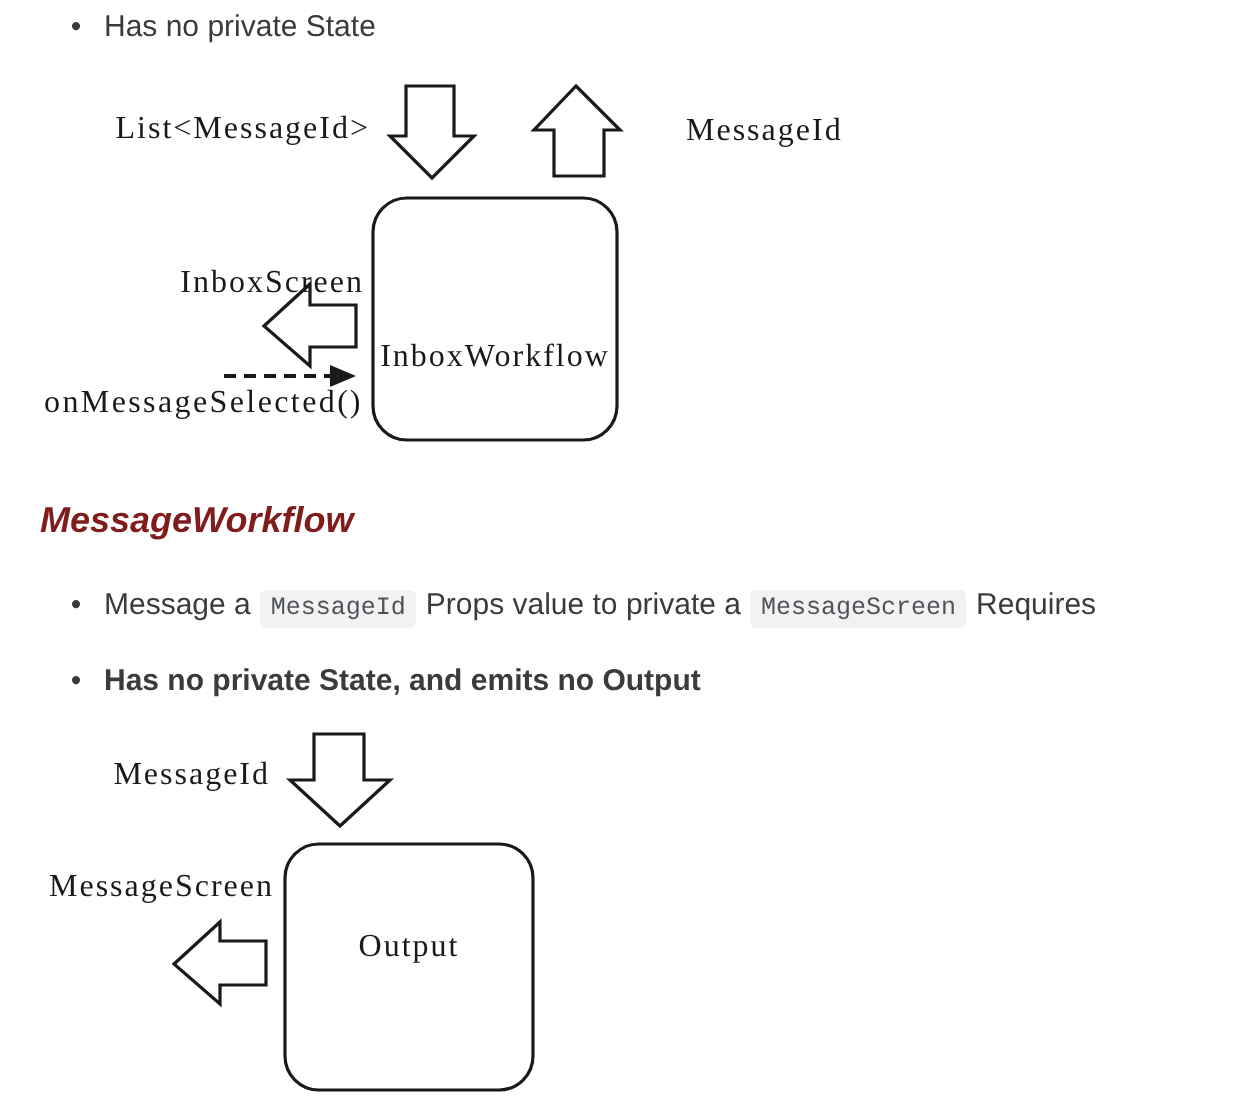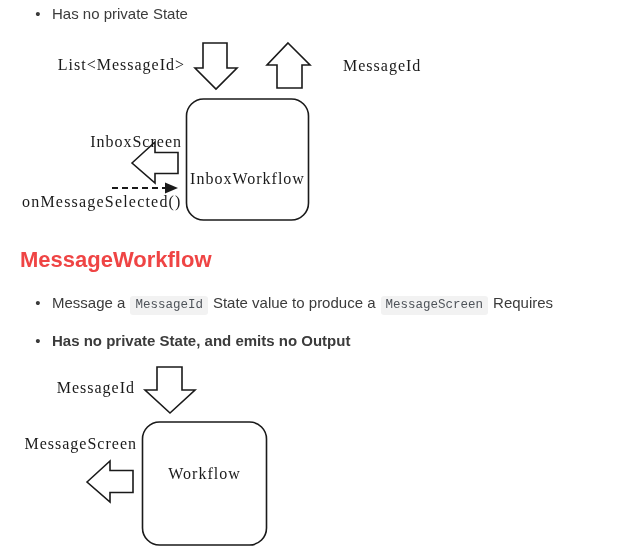--- a/index.html
+++ b/index.html
@@ -20,24 +20,25 @@
   .bullet-dot {
     position: absolute;
     width: 14px;
     text-align: center;
     color: #3b3b3b;
     font-size: 15px;
     line-height: 20px;
   }
   .bullet-dot::before { content: "•"; }
   .heading {
-    font-size: 22px;
+    font-size: 18px;
     font-weight: bold;
-    color: #ef4444;
+    color: #7f1d1d;
     line-height: 20px;
+    font-style: italic;
   }
   .code-chip {
     display: inline-block;
     font-family: "Liberation Mono", monospace;
     font-size: 12.5px;
     line-height: 17px;
     color: #4e5359;
     background: #f2f2f2;
     border-radius: 3px;
     padding: 1px 5px;
@@ -97,25 +98,25 @@
   <div class="abs dlabel right" style="left:20px; top:121px; width:162px;margin-top:12px;">InboxScreen</div>
   <div class="abs dlabel center" style="left:186px; top:152px; width:123px;margin-top:18px;">InboxWorkflow</div>
   <div class="abs dlabel" style="left:22px; top:193px;">
     <span class="event-name">onMessageSelected</span><span>()</span>
   </div>
 
   <div class="abs heading" style="left:20px; top:250px;">MessageWorkflow</div>
 
   <span class="bullet-dot" style="left:31px; top:293px;"></span>
   <div class="abs body-text" style="left:52px; top:293px; white-space:nowrap;">
-    <span>Message a</span><span class="code-chip">MessageId</span><span>State value to produce a</span><span class="code-chip">MessageScreen</span><span>Requires</span>
+    <span>Message a</span><span class="code-chip">MessageId</span><span>Props value to private a</span><span class="code-chip">MessageScreen</span><span>Requires</span>
   </div>
 
   <span class="bullet-dot" style="left:31px; top:331px;"></span>
   <div class="abs body-text" style="left:52px; top:331px;font-weight:bold;">Has no private State, and emits no Output</div>
 
   <div class="abs dlabel right" style="left:20px; top:379px; width:115px;">MessageId</div>
   <div class="abs dlabel right" style="left:10px; top:435px; width:127px;">MessageScreen</div>
   <div class="abs dlabel center" style="left:142px; top:462px; width:125px; line-height:24px;">
-    <div>Workflow</div>
+    <div>Output</div>
   </div>
 
 </div>
 
 </body></html>

